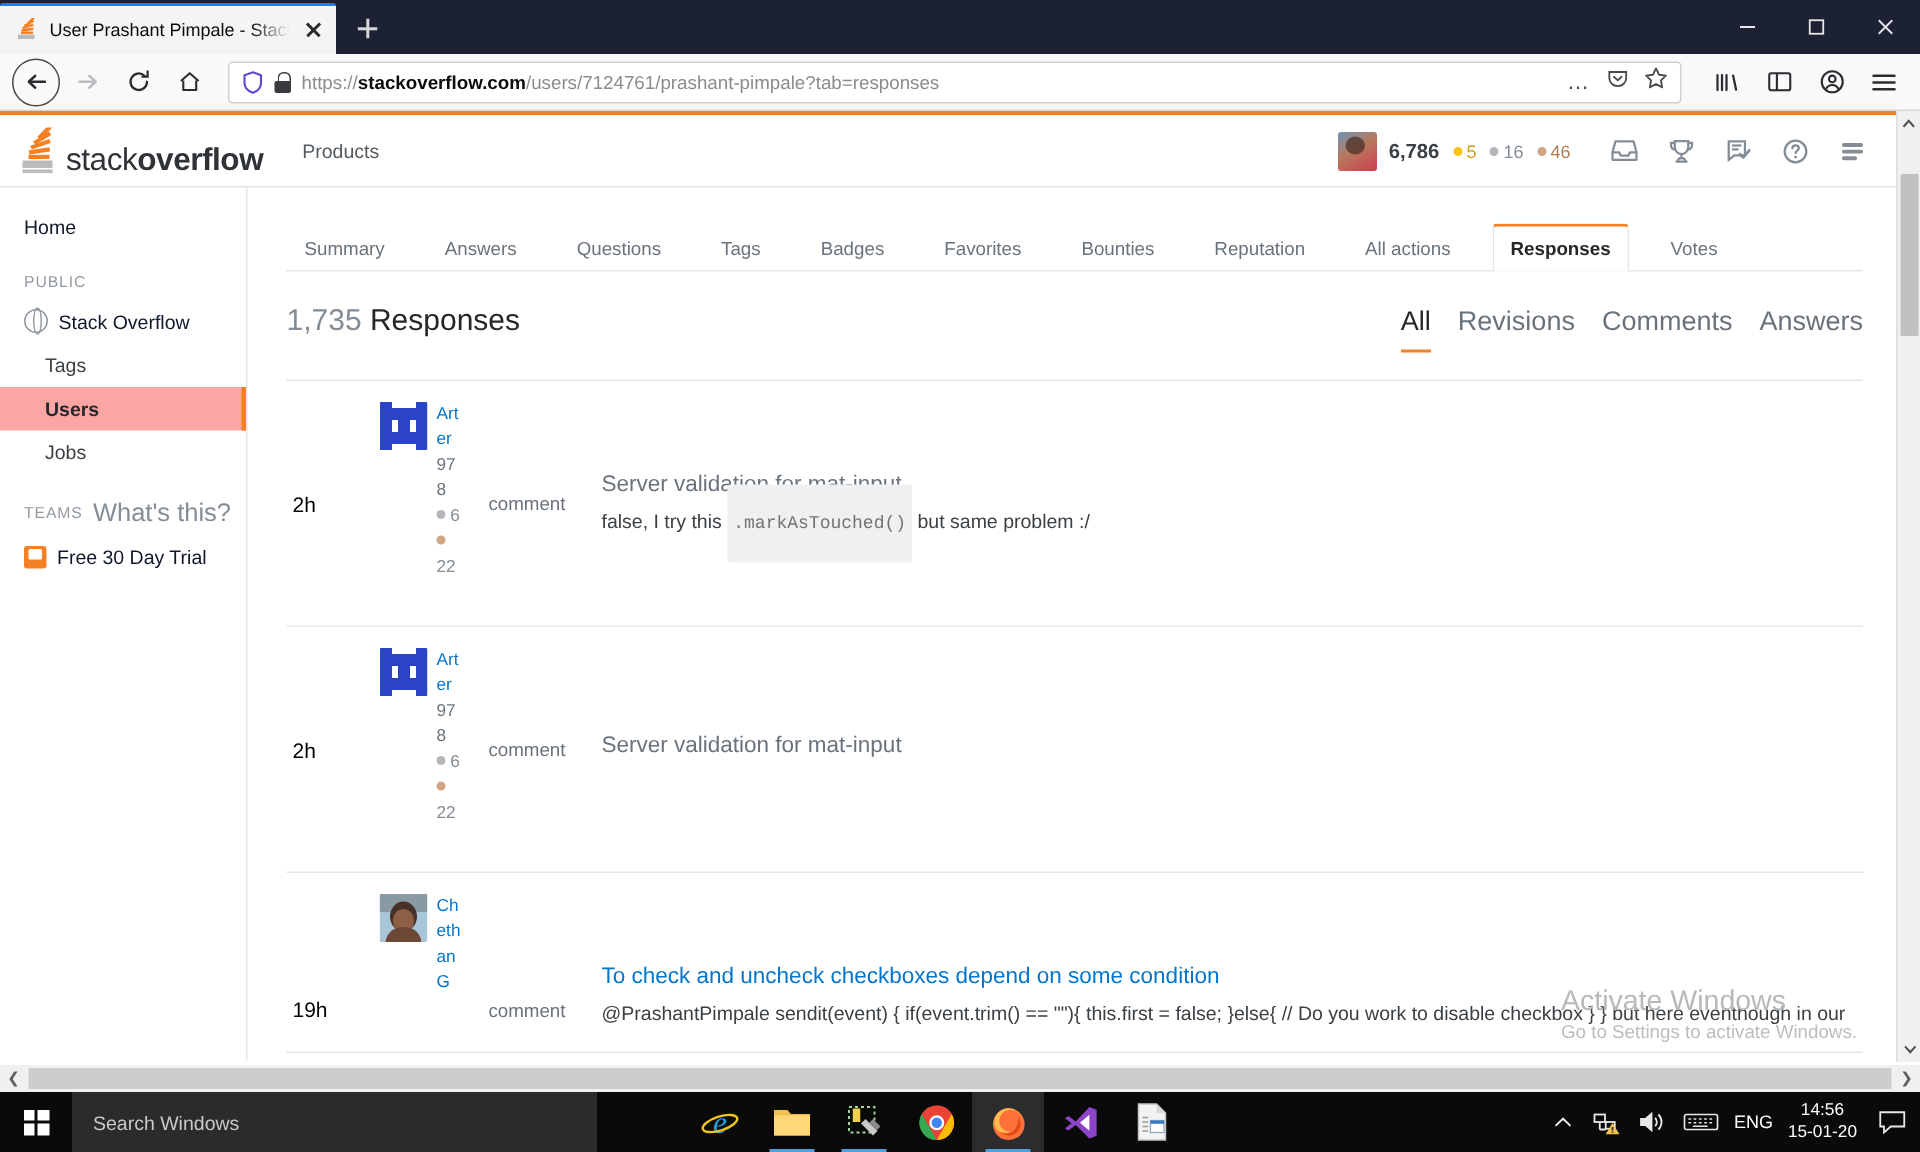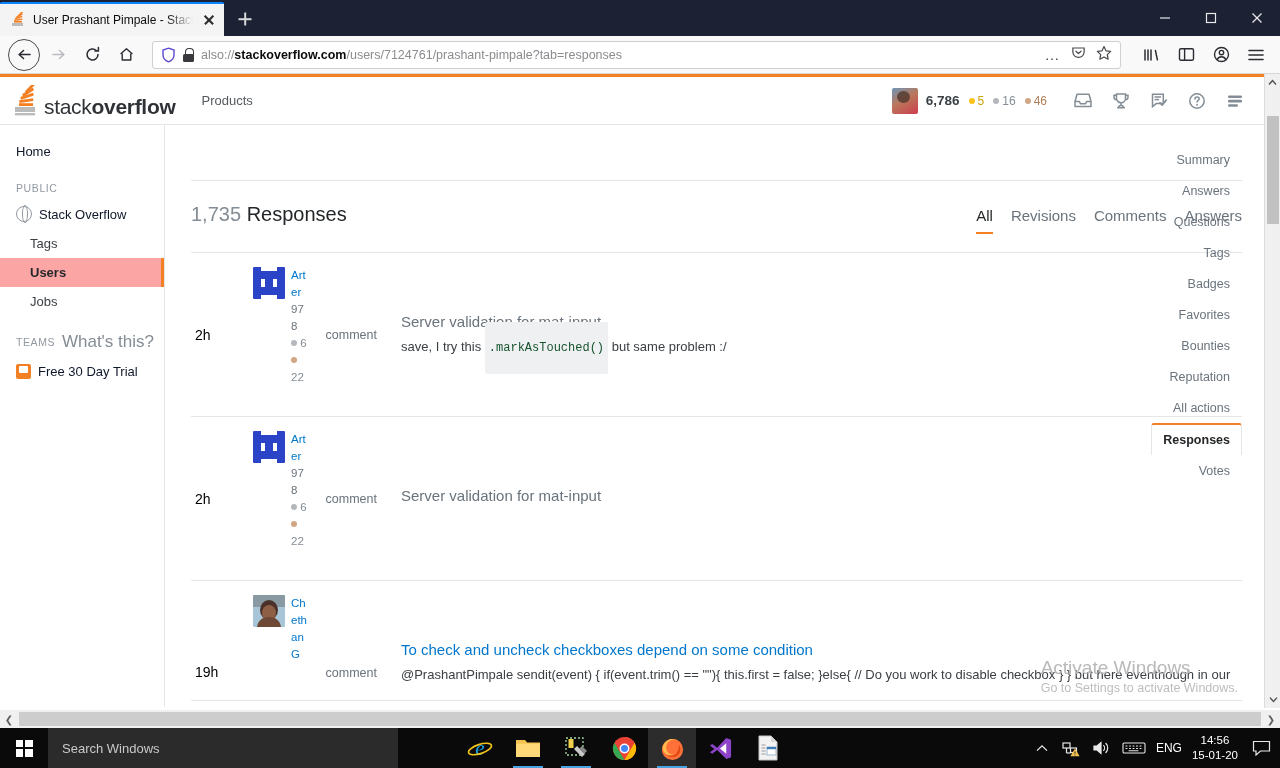--- a/index.html
+++ b/index.html
@@ -161,42 +161,42 @@
   }
   .teams-icon::after {
     content: ""; position: absolute; left: 3px; top: 2px; width: 9px; height: 7px;
     background: #fff; border-radius: 1px;
   }
 
   .main { flex: 1; border-left: 1px solid #e4e6e8; padding: 0 22px 0 26px; position: relative; }
 
   
   .tabrow {
-    display: flex; align-items: flex-end; gap: 0; height: 56px;
-    border-bottom: 1px solid #e4e6e8; padding-top: 18px; flex-direction: column;
+    display: flex; align-items: flex-end; gap: 16px; height: 56px;
+    border-bottom: 1px solid #e4e6e8; padding-top: 18px;
   }
   .ptab {
     padding: 8px 11px; font-size: 12.5px; color: #6a737c; cursor: pointer;
     border: 1px solid transparent; border-bottom: none; position: relative; top: 1px;
   }
   .ptab.active {
     color: #242729; font-weight: 700; background: #fff;
     border-color: #e4e6e8; border-top: 2px solid #f48024; border-radius: 3px 3px 0 0;
   }
 
   .section-head {
     display: flex; align-items: baseline; padding: 22px 0 18px 0;
     border-bottom: 1px solid #e4e6e8;
     justify-content: space-between;
   }
   .resp-count { font-size: 20px; color: #848d95; }
   .resp-count b { color: #242729; font-weight: 400; }
   .filters { margin-left: auto; display: flex; gap: 18px; align-items: center; }
   .filter {
-    font-size: 15px; color: #6a737c; cursor: pointer; padding-bottom: 8px;
+    font-size: 18px; color: #6a737c; cursor: pointer; padding-bottom: 8px;
     border-bottom: 2px solid transparent;
   }
   .filter.active { color: #242729; border-bottom-color: #f48024; }
 
   
   .resp {
     display: flex; align-items: stretch; border-bottom: 1px solid #e4e6e8;
     min-height: 164px; padding: 14px 0;
   }
   .resp-time {
@@ -213,21 +213,21 @@
   .resp-type {
     width: 70px; flex: none; font-size: 12.5px; color: #6a737c;
     display: flex; align-items: center; justify-content: flex-end; padding-right: 10px;
   }
   .resp-body { flex: 1; display: flex; flex-direction: column; justify-content: center; padding-left: 14px; }
   .resp-title { font-size: 15px; color: #6a737c; margin-bottom: 7px; cursor: pointer; }
   .resp-title.link { color: #0077cc; }
   .resp-text { font-size: 13px; color: #3b4045; line-height: 1.5; white-space: nowrap; }
   code.inline {
     font-family: "Liberation Mono", monospace; font-size: 12px; background: #eff0f1;
-    padding: 19px 4px; border-radius: 2px; color: #14532d;
+    padding: 19px 4px; border-radius: 2px; color: #737373;
   }
 
   
   .watermark {
     position: absolute; right: 26px; bottom: 12px; text-align: left;
     color: #b4b4b4; pointer-events: none; user-select: none;
   }
   .watermark .wm1 { font-size: 19px; line-height: 1.35; color: #b9b9b9; }
   .watermark .wm2 { font-size: 12.5px; color: #bdbdbd; }
 
@@ -352,21 +352,21 @@
   </div>
 
   <div class="urlbar">
     <span class="shield">
       <svg width="15" height="16" viewBox="0 0 15 16" fill="none" stroke="#5b4ad1" stroke-width="1.4">
         <path d="M7.5 1.2 13 3.1v5c0 3.2-2.3 5.6-5.5 6.7C4.3 13.7 2 11.3 2 8.1v-5z"></path>
       </svg>
     </span>
     <span class="lock"></span>
     <span class="url-text">
-      <span class="scheme">also://</span><b>stackoverflow.com</b><span>/users/7124761/prashant-pimpale?tab=responses</span>
+      <span class="scheme">https://</span><b>stackoverflow.com</b><span>/users/7124761/prashant-pimpale?tab=responses</span>
     </span>
     <span class="urlbar-icons">
       <span class="ellipsis">…</span>
       <span>
         <svg width="15" height="15" viewBox="0 0 16 16" fill="none" stroke="#4a4a4f" stroke-width="1.3">
           <path d="M2 3.2h12v4.3c0 3.2-2.6 5.7-6 5.7S2 10.7 2 7.5z"></path>
           <polyline points="5.3,6.6 8,9.1 10.7,6.6" stroke-linecap="round" stroke-linejoin="round"></polyline>
         </svg>
       </span>
       <span>
@@ -583,21 +583,21 @@
               <span class="ubadge">
                 <i class="dot" style="background:#d1a684"></i>
                 <span>22</span>
               </span>
             </span>
           </div>
           <div class="resp-type">comment</div>
           <div class="resp-body">
             <div class="resp-title">Server validation for mat-input</div>
             <div class="resp-text">
-              <span>save, I try this</span>
+              <span>false, I try this</span>
               <code class="inline">.markAsTouched()</code>
               <span>but same problem :/</span>
             </div>
           </div>
         </div>
 
         <div class="resp">
           <div class="resp-time">2h</div>
           <div class="resp-user">
             <span class="resp-avatar">

